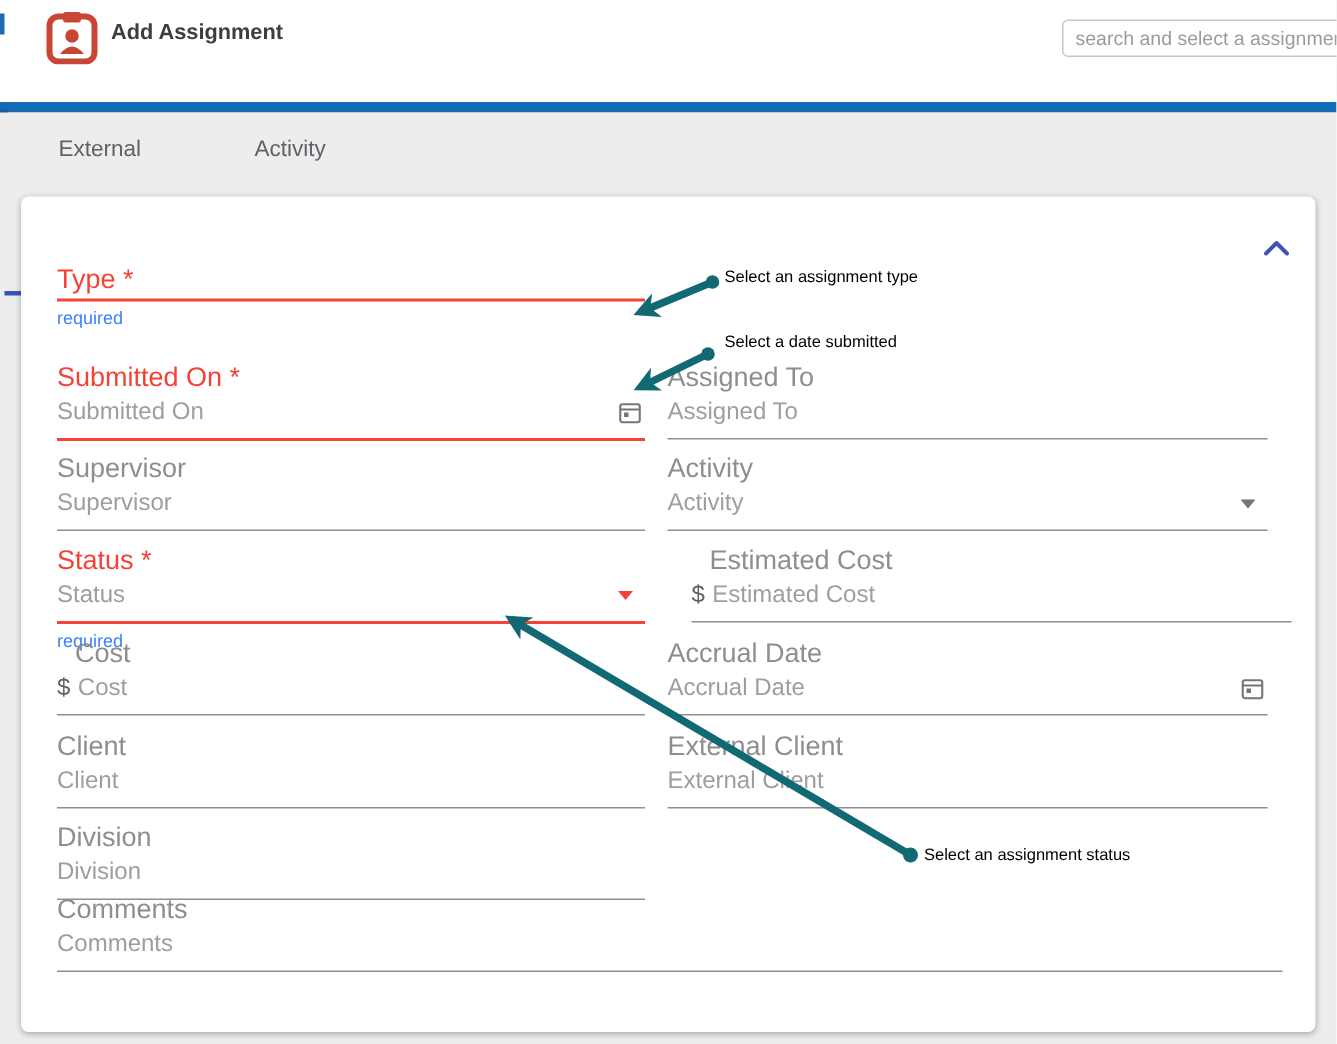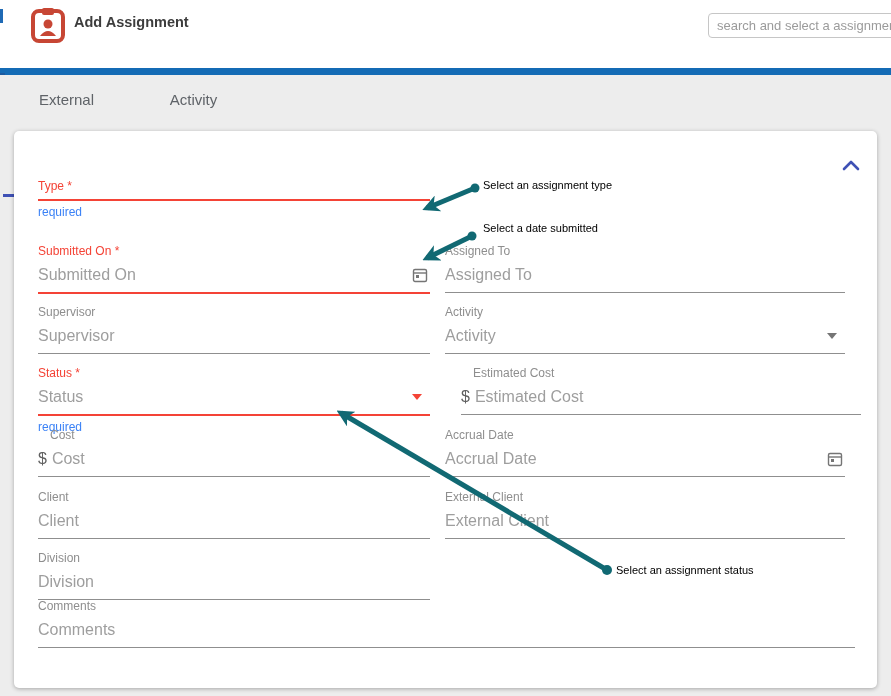--- a/index.html
+++ b/index.html
@@ -34,21 +34,21 @@
   .tab-underline{position:absolute;left:3px;top:119px;width:127px;height:3px;background:#3f51b5;}
   
   .card{
     position:absolute;left:14px;top:131px;width:863px;height:557px;
     background:#ffffff;border-radius:5px;
     box-shadow:0 1px 4px rgba(0,0,0,0.3);
   }
   .collapse-btn{position:absolute;right:16px;top:27px;width:20px;height:14px;cursor:pointer;}
   
   .field{position:absolute;}
-  .flabel{font-size:12px;color:#8e8e8e;height:14px;line-height:14px;}
+  .flabel{font-size:18px;color:#8e8e8e;height:14px;line-height:14px;}
   .flabel.req{color:#f44336;}
   .flabel.indent{padding-left:12px;}
   .fcontrol{display:flex;align-items:center;margin-top:5px;height:23px;}
   .finput{
     flex:1;border:none;outline:none;background:transparent;min-width:0;
     font-family:"Liberation Sans", sans-serif;font-size:16px;color:#555;padding:0;
   }
   .finput::placeholder{color:#9e9e9e;}
   .prefix{font-size:16px;color:#5f5f5f;margin-right:5px;}
   .underline{height:1px;background:#8f8f8f;margin-top:6px;}

